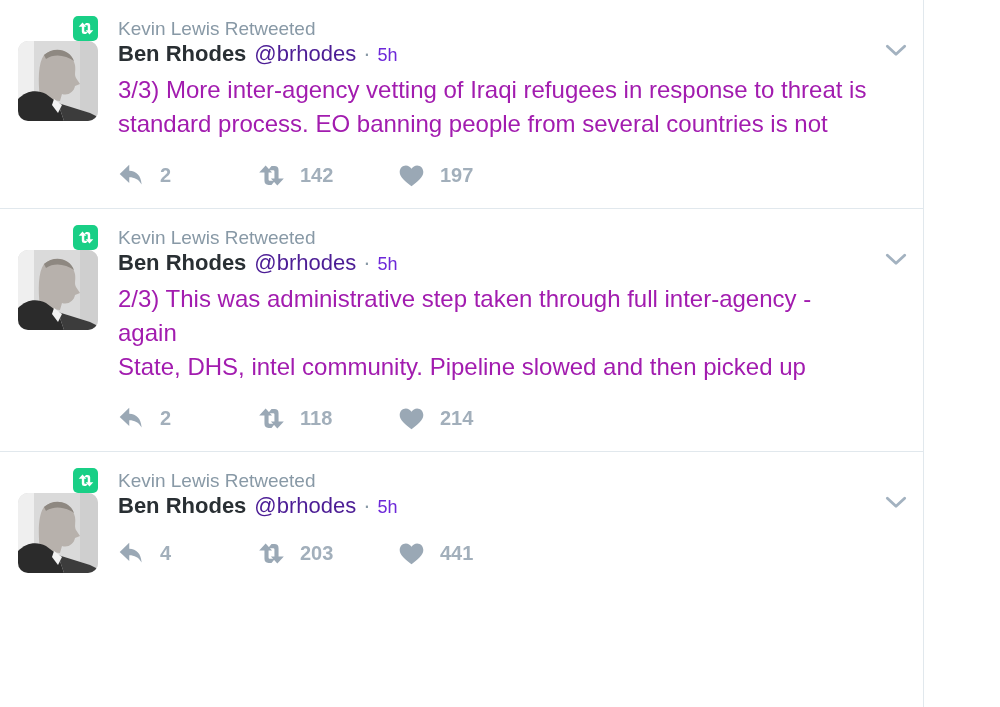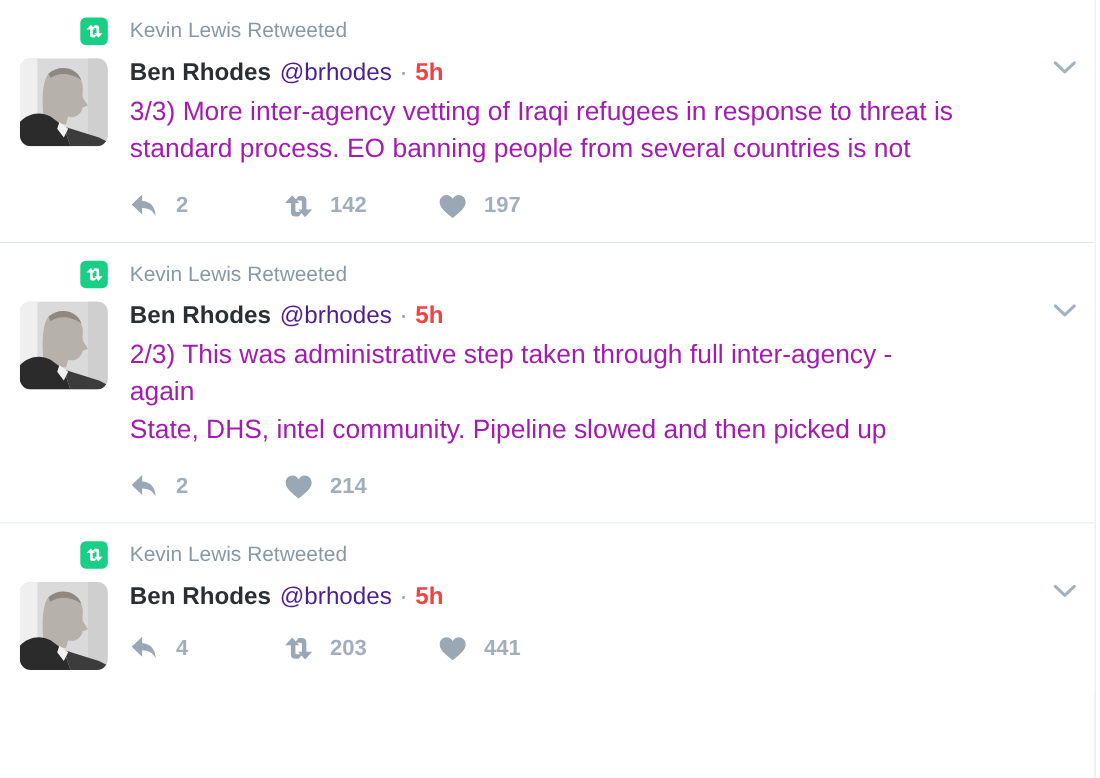--- a/index.html
+++ b/index.html
@@ -1,39 +1,39 @@
 <!DOCTYPE html>
 <html><head>
 <meta charset="utf-8">
 <style>
   * { margin:0; padding:0; box-sizing:border-box; }
   html,body { width:1000px; height:707px; background:#fff; overflow:hidden;
               font-family:"Liberation Sans", sans-serif; }
-  .timeline { width:996px; height:707px; background:#fff;
+  .timeline { width:924px; height:707px; background:#fff;
               border-right:1px solid #e1e8ed; }
   .tweet { padding:16px 16px 20px 18px; border-bottom:1px solid #e1e8ed; background:#fff; }
   .tweet:last-child { border-bottom:none; }
 
   .rt-row { display:flex; align-items:center; }
   .gutter { width:80px; flex:none; display:flex; justify-content:flex-end; }
   .content { flex:1; margin-left:20px; min-width:0; }
 
   .rt-badge { width:25px; height:25px; border-radius:5px; background:#19cf86;
               display:flex; align-items:center; justify-content:center; }
   .rt-badge svg { width:16px; height:15px; fill:#fff; }
   .rt-label { font-size:19px; color:#8899a6; }
 
-  .main-row { display:flex; margin-top:12px; }
+  .main-row { display:flex; }
   .avatar { width:80px; height:80px; border-radius:10px; overflow:hidden; flex:none; display:block; }
 
   .author-line { display:flex; align-items:baseline; position:relative; }
   .name { font-size:22px; font-weight:bold; color:#292f33; }
   .handle { font-size:22px; color:#4c1d95; margin-left:8px; }
   .sep { font-size:22px; color:#8899a6; margin-left:7px; }
-  .time { font-size:22px; color:#ef4444; margin-left:7px;font-weight:bold; }
+  .time { font-size:18px; color:#6d28d9; margin-left:7px; }
   .chevron { margin-left:auto; align-self:flex-start; margin-top:2px; cursor:pointer; }
   .chevron svg { width:22px; height:13px; stroke:#a3b2c0; stroke-width:2.6;
                  fill:none; stroke-linecap:round; stroke-linejoin:round; }
 
   .tweet-text { margin-top:6px; font-size:24px; line-height:34px; color:#a21caf; }
 
   .actions { display:flex; align-items:center; margin-top:22px; }
   .action { width:140px; display:flex; align-items:center; cursor:pointer; }
   .action svg { width:27px; height:25px; fill:#9aa8b5; flex:none; }
   .action .count { margin-left:15px; font-size:20px; font-weight:bold; color:#a2afbb; }
@@ -160,20 +160,26 @@
           <div>State, DHS, intel community. Pipeline slowed and then picked up</div>
         </div>
         <div class="actions">
           <div class="action">
             <svg viewBox="0 0 24 21">
                 <use href="#reply-glyph"></use>
               </svg>
             <span class="count">2</span>
           </div>
           <div class="action">
+            <svg viewBox="0 0 23 21">
+                <use href="#retweet-glyph"></use>
+              </svg>
+            <span class="count">118</span>
+          </div>
+          <div class="action">
             <svg viewBox="0 0 24 22">
                 <use href="#heart-glyph"></use>
               </svg>
             <span class="count">214</span>
           </div>
         </div>
       </div>
     </div>
   </article>
 

